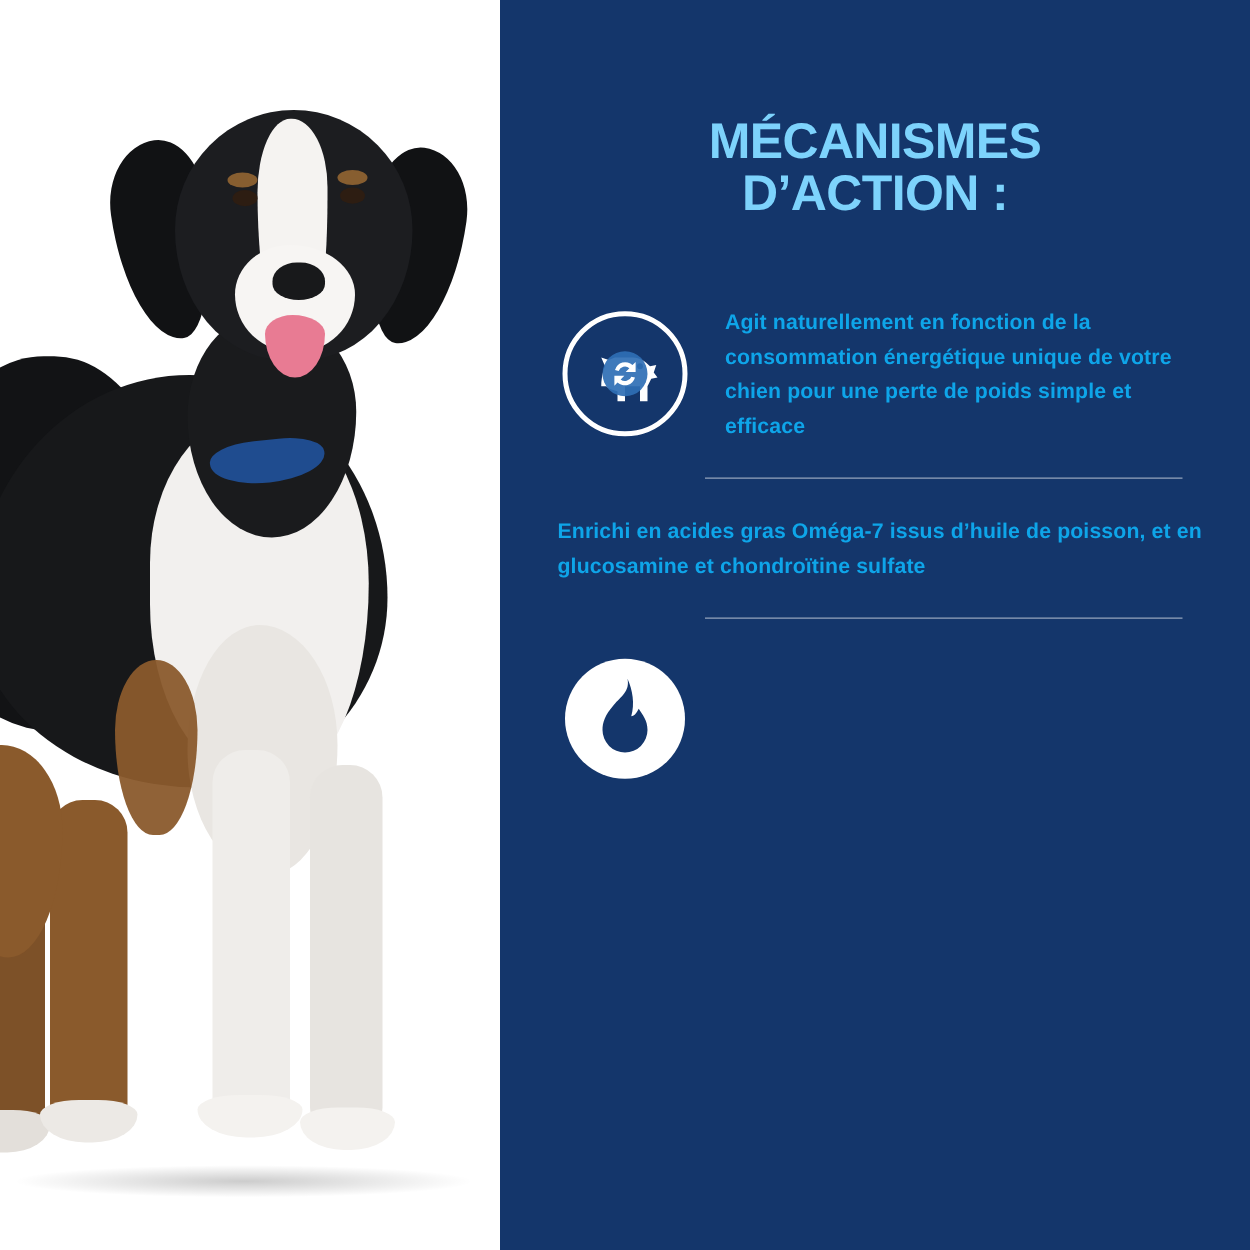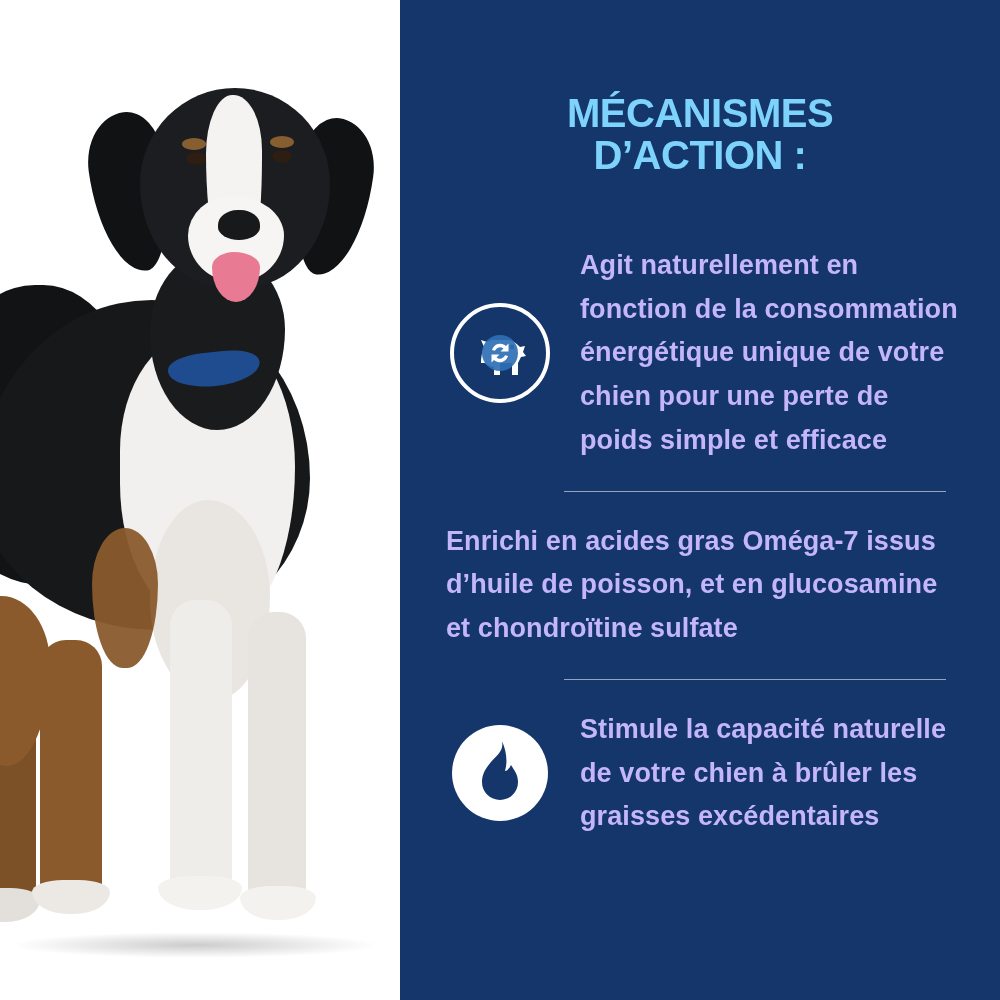--- a/index.html
+++ b/index.html
@@ -271,24 +271,24 @@
     gap: 26px;
     padding: 6px 0;
   }
   .feature .icon-wrap {
     flex: 0 0 108px;
     display: flex;
     align-items: center;
     justify-content: center;
   }
   .feature .text {
-    font-size: 27px;
+    font-size: 17px;
     font-weight: bold;
     line-height: 1.62;
-    color: #c4b5fd;
+    color: #0ea5e9;
     letter-spacing: .1px;
   }
   .divider {
     height: 1px;
     background: rgba(255,255,255,.55);
     margin: 22px 18px 22px 118px;
   }
 
   
   svg.ico { display: block; }
@@ -362,18 +362,17 @@
 
       <div class="divider"></div>
 
       <div class="feature">
         <div class="icon-wrap">
           <svg class="ico" width="104" height="104" viewBox="0 0 104 104" aria-hidden="true">
             <circle cx="52" cy="52" r="48" fill="#ffffff"></circle>
             <path d="M54 20c2 10-5 14-11 21-7 8-9 14-9 20a18 18 0 0 0 36 0c0-8-4-12-7-17-2 4-4 6-6 6 3-10 1-21-3-30z" fill="#14366b"></path>
           </svg>
         </div>
-        <div class="text">Stimule la capacité naturelle de votre chien à brûler les graisses excédentaires</div>
       </div>
 
     </div>
   </div>
 </div>
 
 </body></html>

